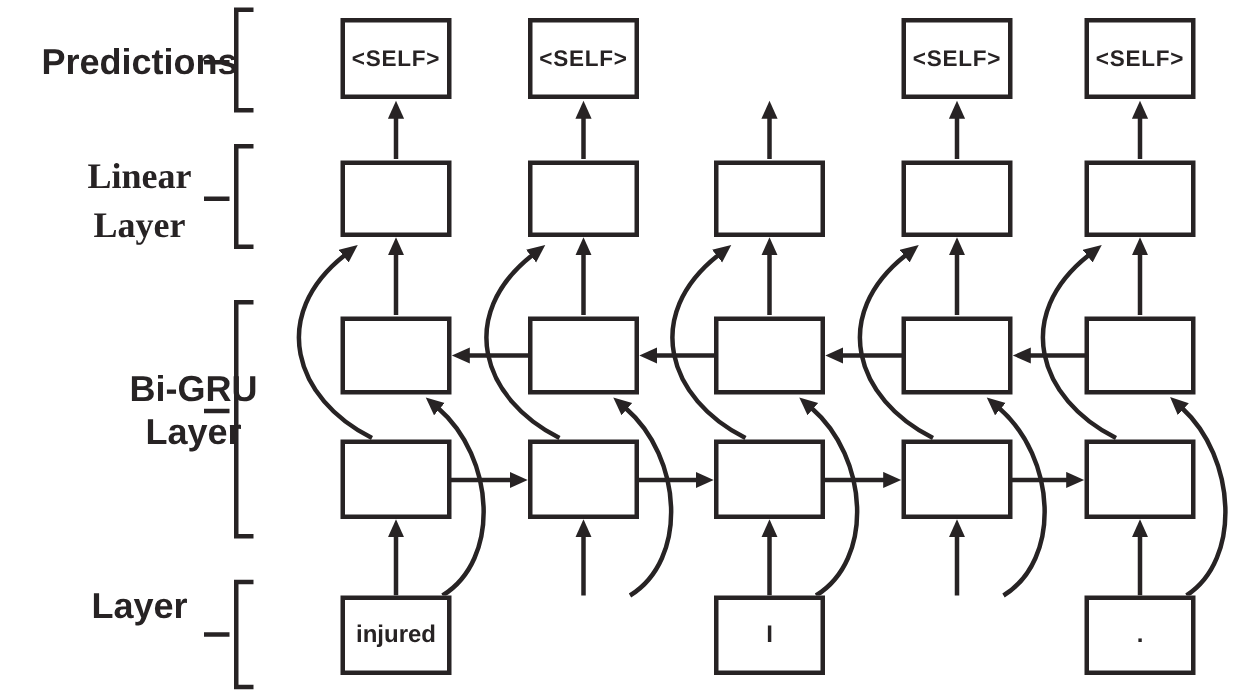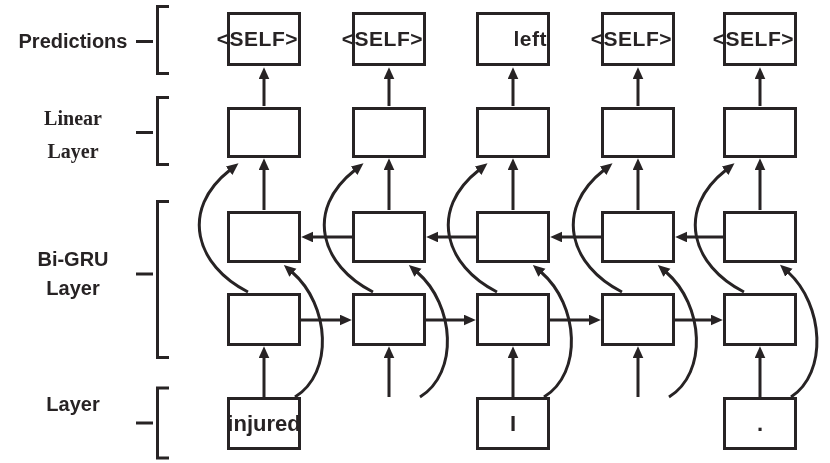--- a/index.html
+++ b/index.html
@@ -14,39 +14,39 @@
     font-family:"Liberation Sans","DejaVu Sans",sans-serif;
     color:var(--ink);
   }
   .figure{position:relative;width:830px;height:463px;background:var(--background);overflow:hidden;}
   .figure svg{position:absolute;left:0;top:0;}
   .figure svg path{stroke:var(--ink);stroke-width:3;fill:none;}
   .figure svg marker path{fill:var(--ink);stroke:none;}
 
   .layer-label{
     position:absolute;left:0;width:146px;
-    text-align:center;font-weight:700;font-size:20px;
-    line-height:29px;color:var(--ink);
+    text-align:center;font-weight:700;font-size:24px;
+    line-height:29px;color:var(--ink);padding-left:20px;
   }
   #label-predictions{top:27px;}
   #label-linear{top:102px;line-height:33px;font-family:Liberation Serif, serif;}
-  #label-bigru{top:245px;}
+  #label-bigru{top:245px;margin-left:36px;}
   #label-embedding{top:390px;}
 
   .box{
     position:absolute;width:74px;box-sizing:border-box;
     border:3px solid var(--ink);
     display:flex;align-items:center;justify-content:center;
     font-weight:700;color:var(--ink);
   }
-  .pred-box{top:12px;height:54px;font-size:21px;letter-spacing:0.5px;justify-content:flex-end;}
+  .pred-box{top:12px;height:54px;font-size:15px;letter-spacing:0.5px;}
   .linear-box{top:107px;height:51px;}
   .bwd-box{top:211px;height:52px;}
   .fwd-box{top:293px;height:53px;}
-  .token-box{top:397px;height:53px;background:var(--token_fill);font-size:22px;}
+  .token-box{top:397px;height:53px;background:var(--token_fill);font-size:16px;}
 
   .col-0{left:227px;} .col-1{left:352px;} .col-2{left:476px;} .col-3{left:601px;} .col-4{left:723px;}
 </style>
 </head>
 <body>
 
 <div class="figure">
 
   <svg width="830" height="463" viewBox="0 0 830 463">
     <defs>
@@ -135,23 +135,20 @@
   <div class="layer-label" id="label-embedding">
     <div>Layer</div>
   </div>
 
   <div class="box pred-box col-0">
       <span>&lt;SELF&gt;</span>
     </div>
   <div class="box pred-box col-1">
       <span>&lt;SELF&gt;</span>
     </div>
-  <div class="box pred-box col-2">
-      <span>left</span>
-    </div>
   <div class="box pred-box col-3">
       <span>&lt;SELF&gt;</span>
     </div>
   <div class="box pred-box col-4">
       <span>&lt;SELF&gt;</span>
     </div>
 
   <div class="box linear-box col-0"></div>
   <div class="box linear-box col-1"></div>
   <div class="box linear-box col-2"></div>

